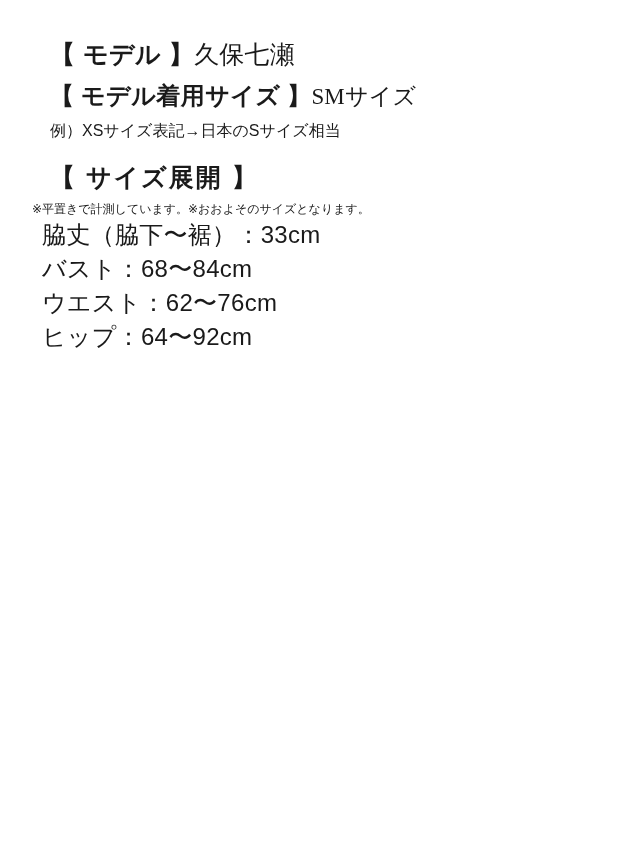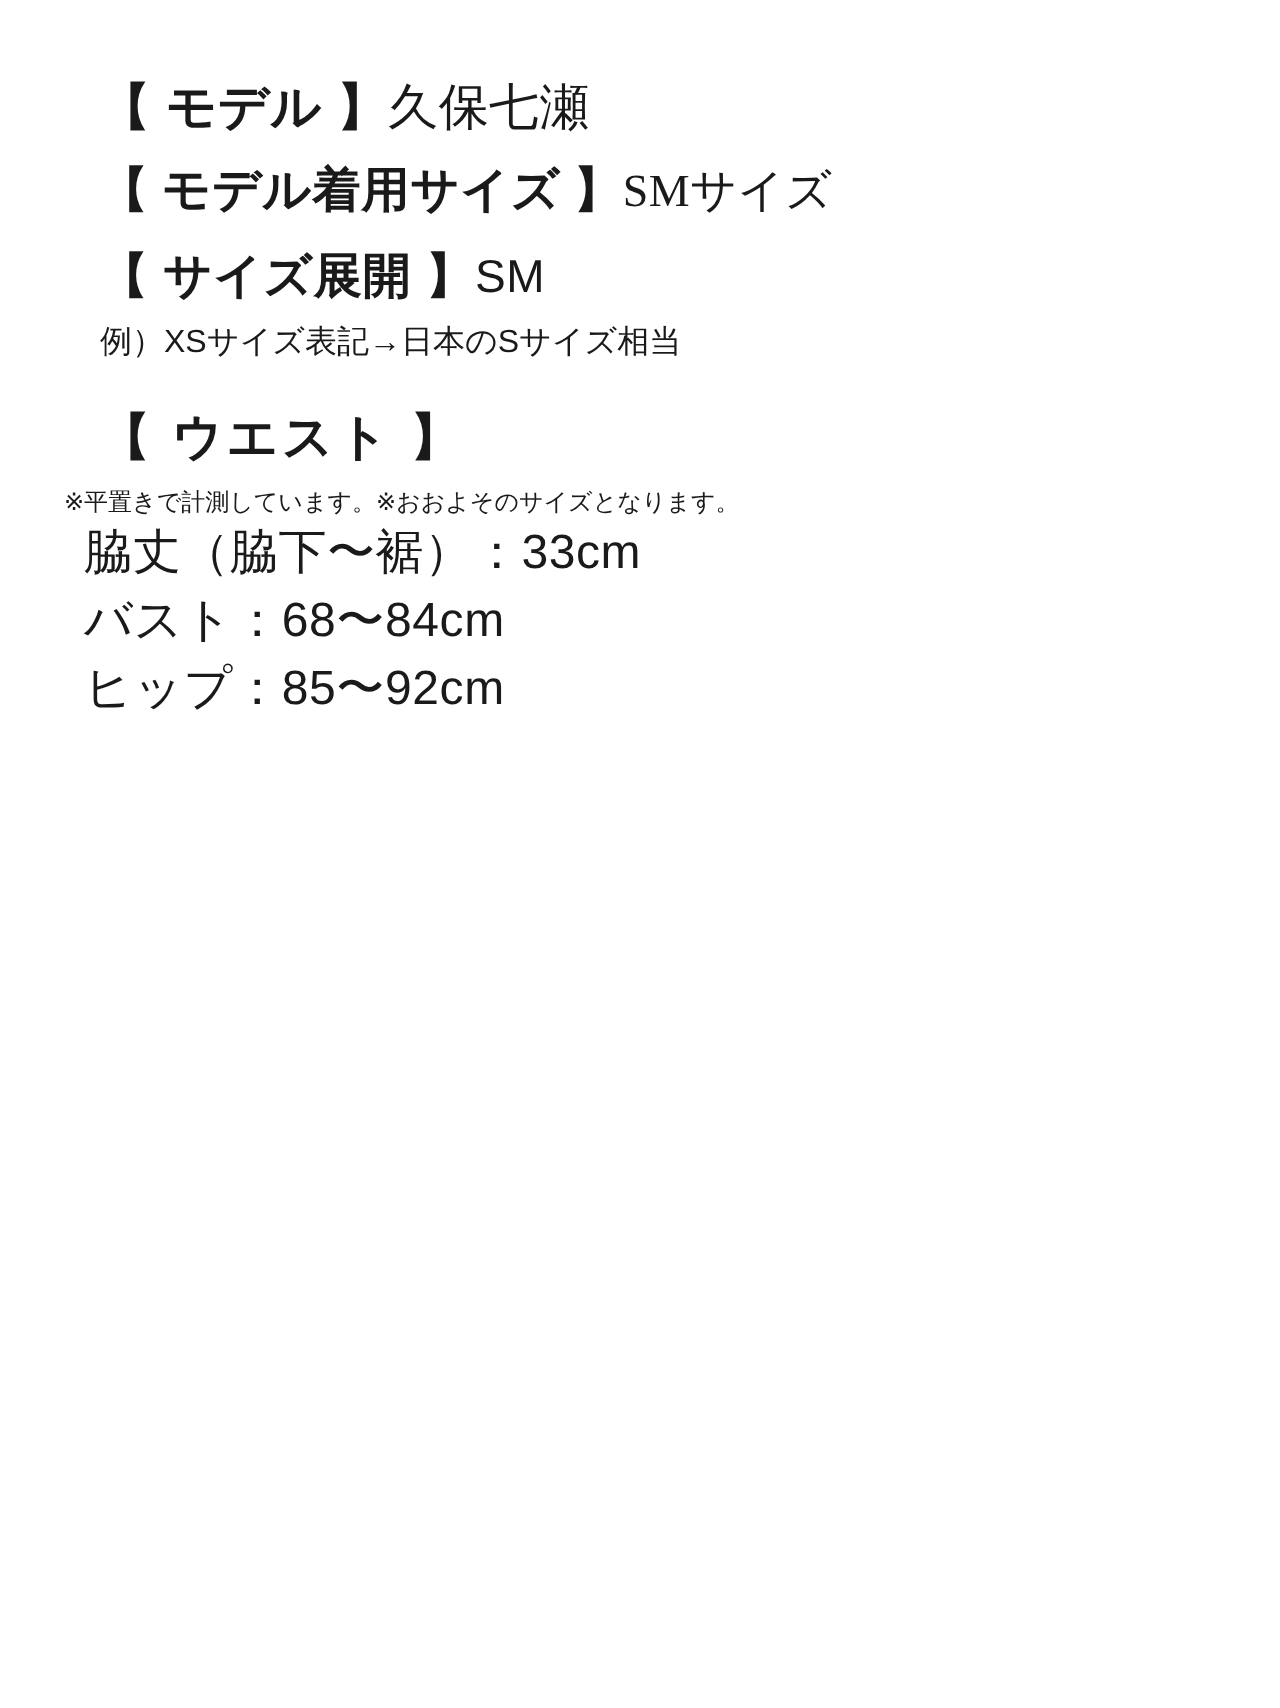--- a/index.html
+++ b/index.html
@@ -95,32 +95,30 @@
 <div class="page">
 
   <div class="head-line h1">
     <span class="bk">【 モデル 】</span><span class="val">久保七瀬</span>
   </div>
 
   <div class="head-line h2">
     <span class="bk">【 モデル着用サイズ 】</span><span class="val">SMサイズ</span>
   </div>
 
-  <div class="head-line h3">
-    <span class="bk">【 サイズ展開 】</span><span class="val">SM</span>
-  </div>
 
   <div class="note indent2">例）XSサイズ表記→日本のSサイズ相当</div>
 
   <div class="gap-a"></div>
 
   <div class="head-line h4">
-    <span class="bk">【 ウエスト 】</span>
+    <span class="bk">【 サイズ展開 】</span>
   </div>
 
   <div class="note detail">※平置きで計測しています。※おおよそのサイズとなります。</div>
 
 
   <div class="size-row">脇丈（脇下〜裾）：33cm</div>
   <div class="size-row">バスト：68〜84cm</div>
-  <div class="size-row">ヒップ：85〜92cm</div>
+  <div class="size-row">ウエスト：62〜76cm</div>
+  <div class="size-row">ヒップ：64〜92cm</div>
 
 </div>
 
 </body></html>

